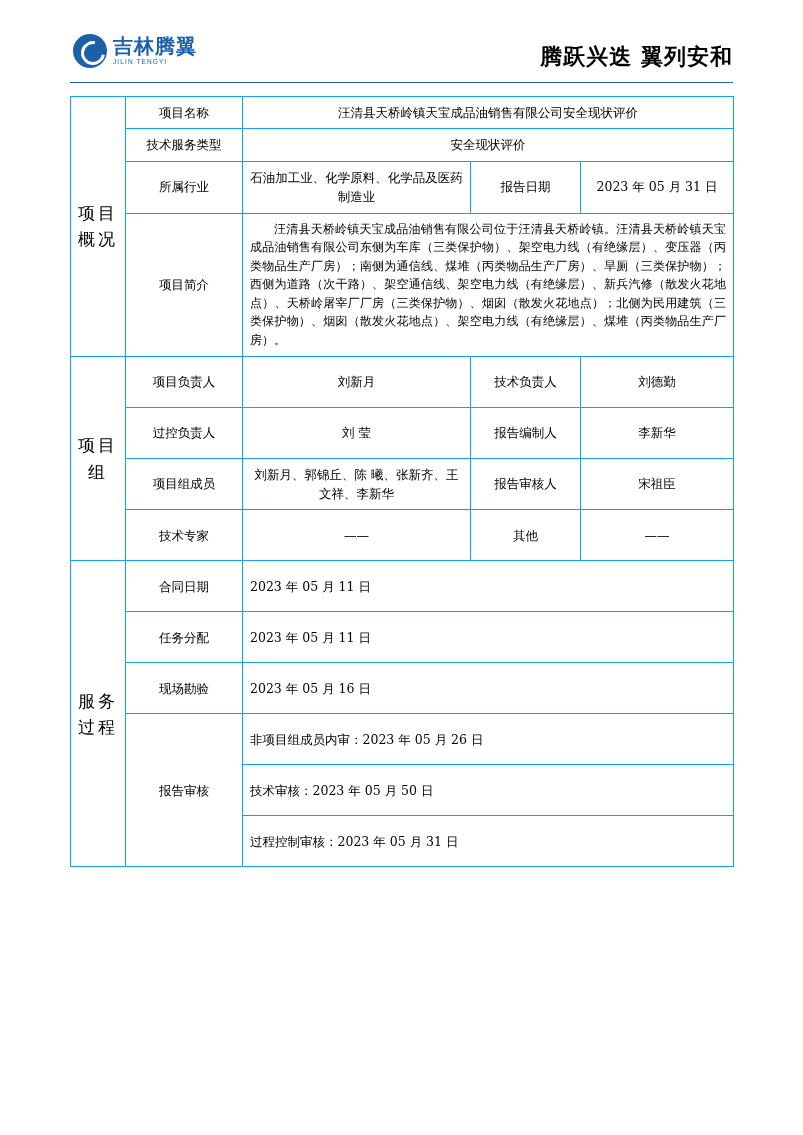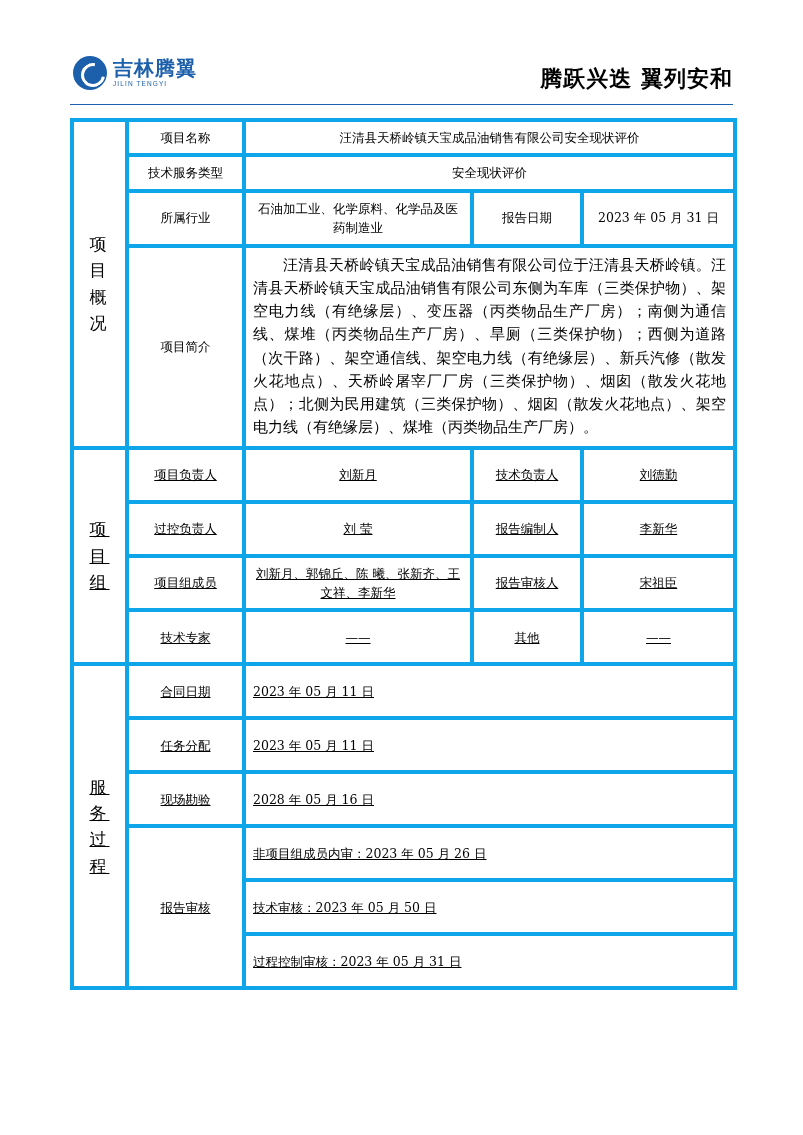--- a/index.html
+++ b/index.html
@@ -20,21 +20,21 @@
     width: 803px;
     height: 1135px;
     box-sizing: border-box;
     padding: 0 70px;
   }
 
   
   .header {
     position: relative;
     height: 62px;
-    margin-top: 56px;
+    margin-top: 34px;
   }
   .logo-wrap {
     position: absolute;
     left: 3px;
     top: 0px;
     display: flex;
     align-items: center;
     gap: 6px;
   }
   .logo-mark {
@@ -101,44 +101,44 @@
   }
 
   
   table.doc-table {
     width: 663px;
     border-collapse: collapse;
     table-layout: fixed;
     font-size: 12.5px;
   }
   table.doc-table td {
-    border: 4px solid #0ea5e9;
+    border: 1px solid #0ea5e9;
     padding: 6px 7px;
     vertical-align: middle;
     line-height: 1.55;
   }
   .c-center { text-align: center; }
   .c-left   { text-align: left; margin-left: 8px; }
   .group-label {
     text-align: center;
     font-size: 17px;
     letter-spacing: 3px;
     line-height: 2.0;
   }
   .group-label span { display: block; }
   .blk-intro {
     text-align: justify;
     text-justify: inter-ideograph;
     line-height: 1.85;
-    font-size: 15px;
+    font-size: 12px;
     padding: 9px 10px;
   }
   .blk-intro .indent { text-indent: 2em; display: block; }
   .two-line { line-height: 1.8; margin-left: 28px; }
-  .tall-row td { height: 38px; text-decoration: underline; }
+  .tall-row td { height: 38px; }
 </style>
 </head>
 <body>
 
 <div class="page">
 
   <div class="header">
     <div class="logo-wrap">
       <div class="logo-mark"></div>
       <div class="logo-text">
@@ -219,21 +219,21 @@
         </td>
         <td class="c-center">合同日期</td>
         <td colspan="3" class="c-left">2023 年 05 月 11 日</td>
       </tr>
       <tr class="tall-row">
         <td class="c-center">任务分配</td>
         <td colspan="3" class="c-left">2023 年 05 月 11 日</td>
       </tr>
       <tr class="tall-row">
         <td class="c-center">现场勘验</td>
-        <td colspan="3" class="c-left">2028 年 05 月 16 日</td>
+        <td colspan="3" class="c-left">2023 年 05 月 16 日</td>
       </tr>
       <tr class="tall-row">
         <td rowspan="3" class="c-center">报告审核</td>
         <td colspan="3" class="c-left">非项目组成员内审：2023 年 05 月 26 日</td>
       </tr>
       <tr class="tall-row">
         <td colspan="3" class="c-left">技术审核：2023 年 05 月 50 日</td>
       </tr>
       <tr class="tall-row">
         <td colspan="3" class="c-left">过程控制审核：2023 年 05 月 31 日</td>

